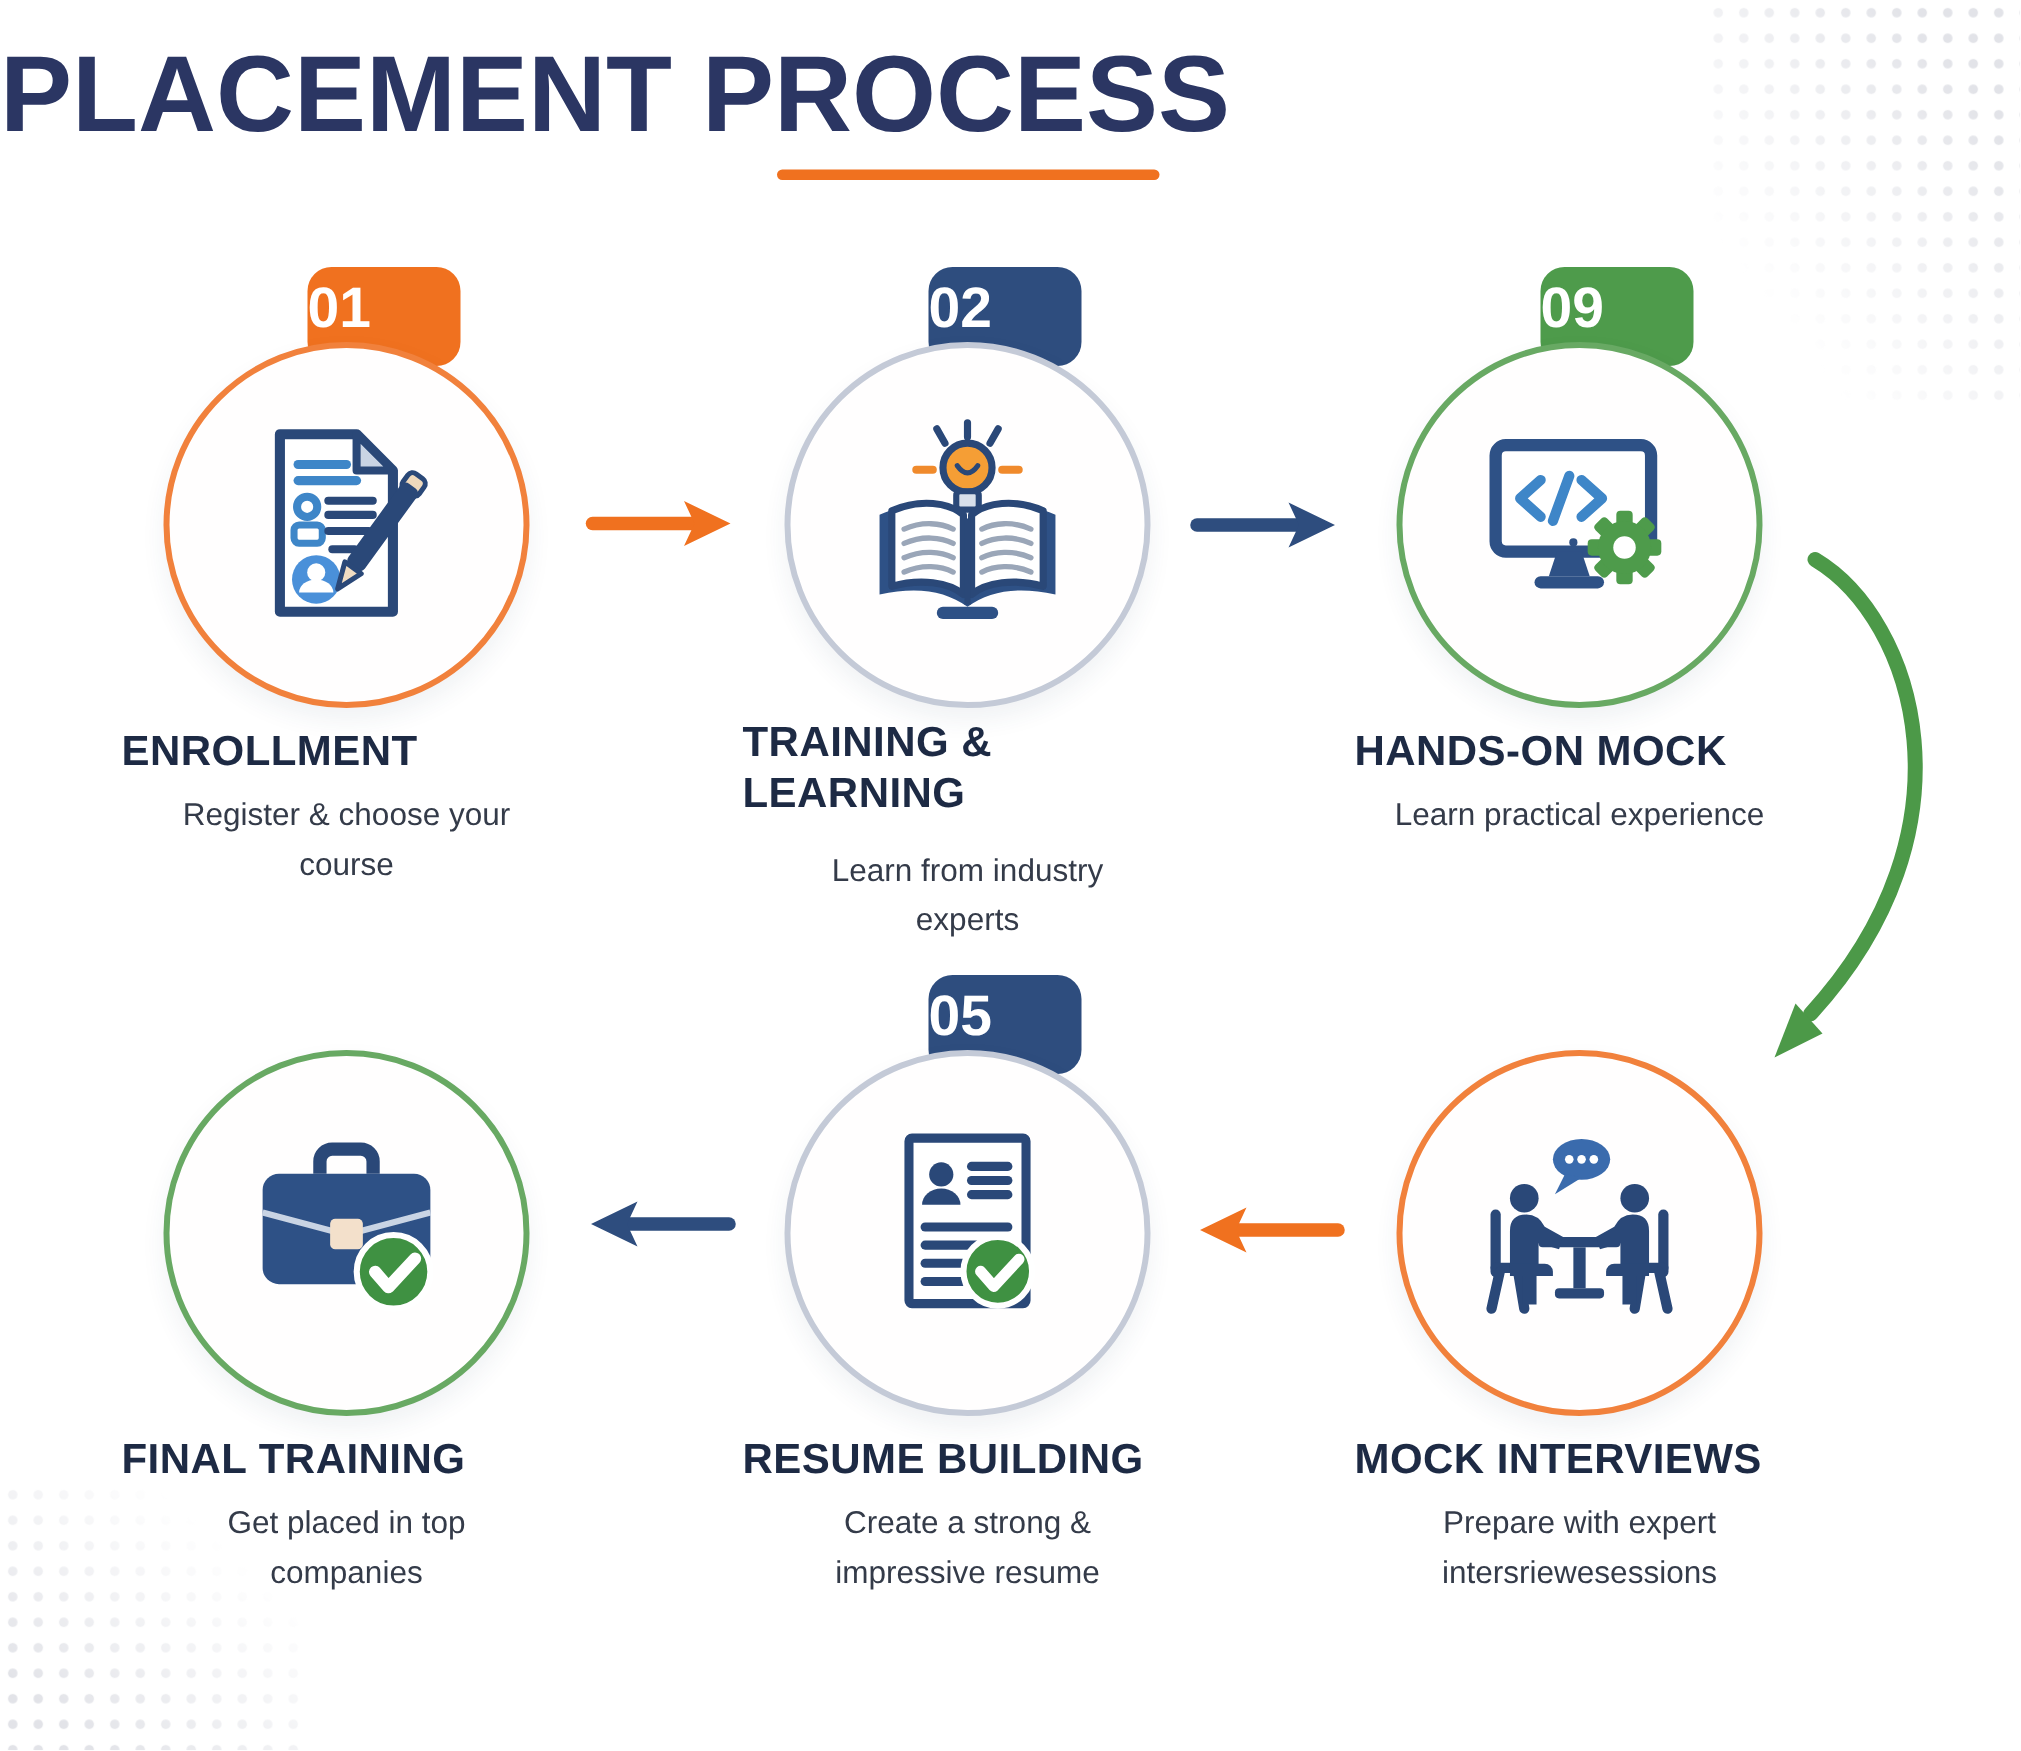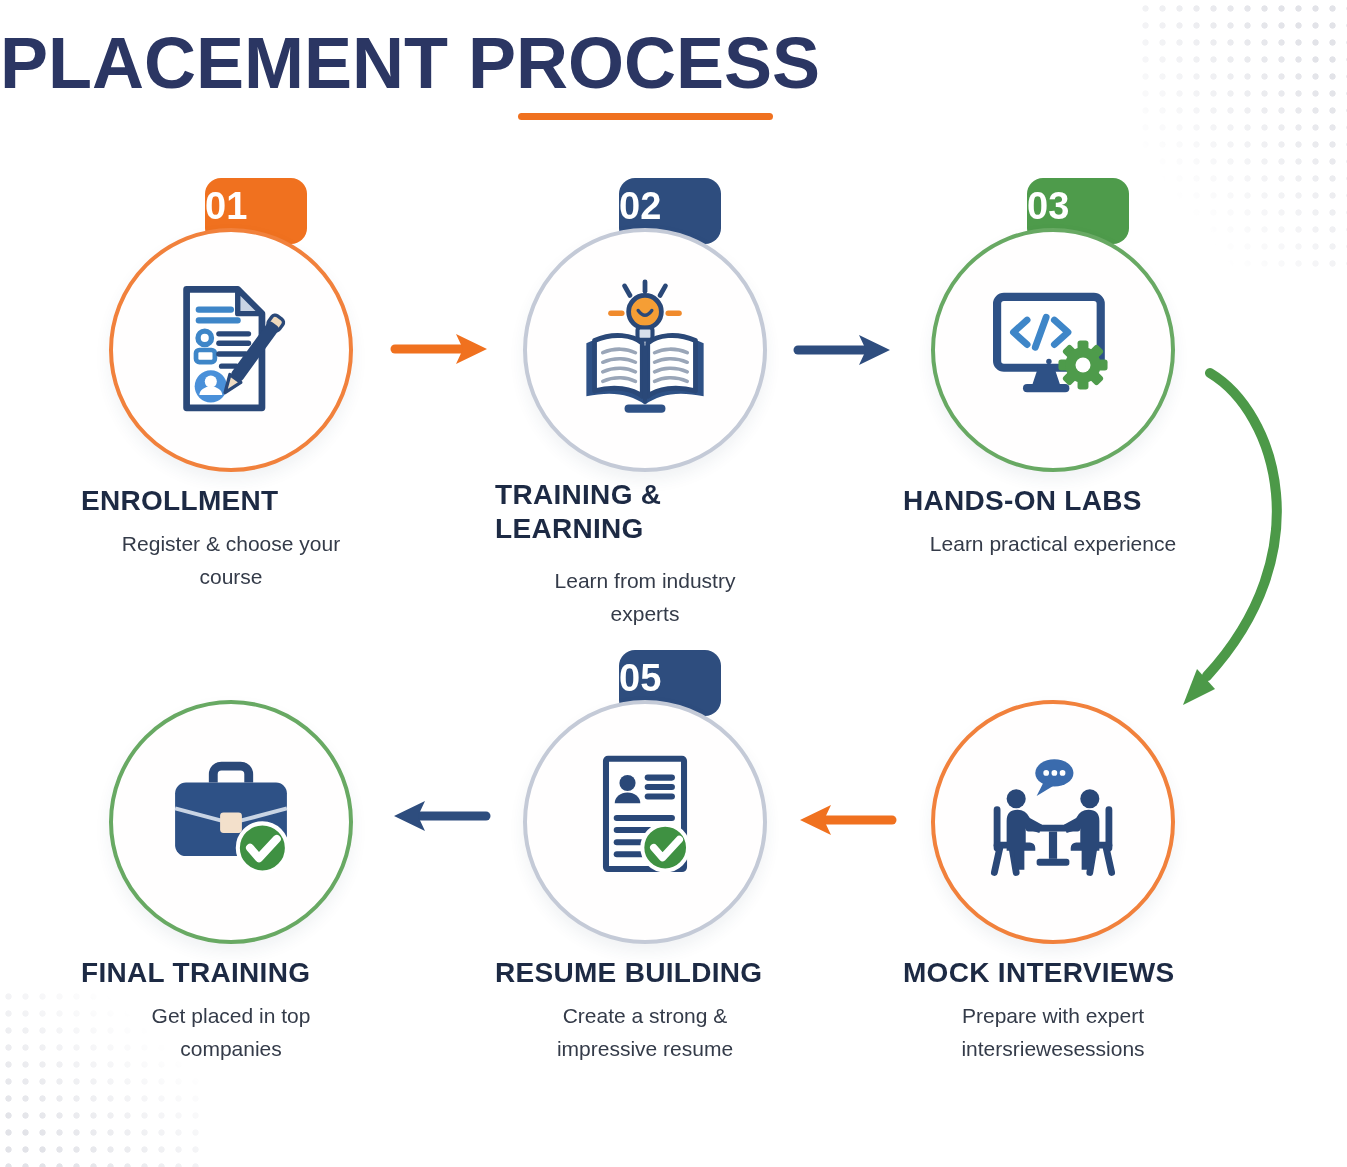--- a/index.html
+++ b/index.html
@@ -148,21 +148,21 @@
       <line x1="55" y1="52" x2="55" y2="94" stroke="#2A4878" stroke-width="3"></line>
       <rect x="40" y="95" width="30" height="6" rx="3" fill="#2E5186"></rect>
     </svg>
   </div>
   <div class="heading two-line">TRAINING &amp; LEARNING</div>
   <div class="desc low">Learn from industry experts</div>
 </div>
 
 <div class="step pos-c" style="--accent: #4E9B4B; --ring: #68A963; --hc: #1D2A44; --dc: #343B49;">
   <div class="badge">
-    <span>03</span>
+    <span>09</span>
   </div>
   <div class="circle">
     <svg width="150" height="150" viewBox="0 0 110 110">
       <rect x="14" y="16" width="76" height="52" rx="5" fill="#ffffff" stroke="#2E5186" stroke-width="6"></rect>
       <polyline points="36,33 26,42 36,51" fill="none" stroke="#3E86C8" stroke-width="5" stroke-linecap="round" stroke-linejoin="round"></polyline>
       <line x1="50" y1="31" x2="42" y2="53" stroke="#3E86C8" stroke-width="5" stroke-linecap="round"></line>
       <polyline points="56,33 66,42 56,51" fill="none" stroke="#3E86C8" stroke-width="5" stroke-linecap="round" stroke-linejoin="round"></polyline>
       <circle cx="52" cy="63.5" r="2" fill="#2E5186"></circle>
       <path d="M44,68 L56,68 L60,80 L40,80 Z" fill="#2E5186"></path>
       <rect x="33" y="80" width="34" height="6" rx="3" fill="#2E5186"></rect>
@@ -175,21 +175,21 @@
           <rect x="-4" y="-18" width="8" height="10" rx="2" transform="rotate(180)"></rect>
           <rect x="-4" y="-18" width="8" height="10" rx="2" transform="rotate(225)"></rect>
           <rect x="-4" y="-18" width="8" height="10" rx="2" transform="rotate(270)"></rect>
           <rect x="-4" y="-18" width="8" height="10" rx="2" transform="rotate(315)"></rect>
           <circle cx="0" cy="0" r="13"></circle>
         </g>
         <circle cx="0" cy="0" r="5.5" fill="#ffffff"></circle>
       </g>
     </svg>
   </div>
-  <div class="heading">HANDS-ON LABS</div>
+  <div class="heading">HANDS-ON MOCK</div>
   <div class="desc">Learn practical experience</div>
 </div>
 
 <div class="step pos-d" style="--accent: #F0711F; --ring: #F1813C; --hc: #1D2A44; --dc: #343B49;">
   <div class="circle">
     <svg width="150" height="150" viewBox="0 0 110 110">
       <ellipse cx="56" cy="19" rx="14" ry="10" fill="#3A6BAD"></ellipse>
       <path d="M48,26 L43,36 L56,28 Z" fill="#3A6BAD"></path>
       <circle cx="50" cy="19" r="2.1" fill="#ffffff"></circle>
       <circle cx="56" cy="19" r="2.1" fill="#ffffff"></circle>

